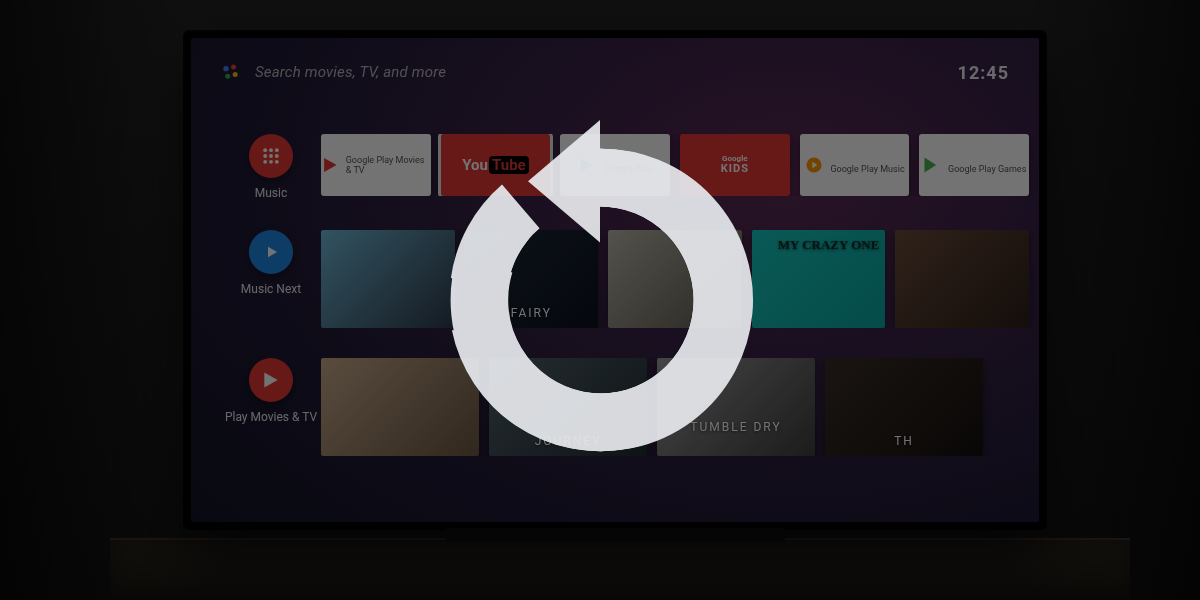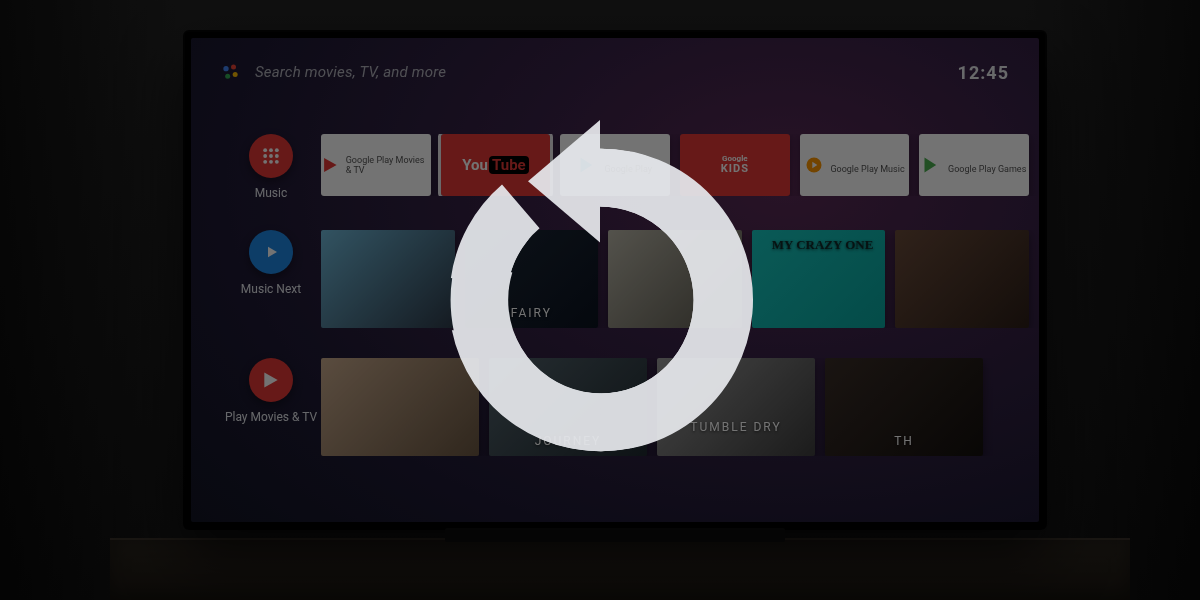--- a/index.html
+++ b/index.html
@@ -142,21 +142,21 @@
             <div class="content-tile" style="background:linear-gradient(135deg,#6fb8d8,#2e3b4a)">
                 <span class="cap"></span>
               </div>
             <div class="content-tile" style="background:linear-gradient(135deg,#1e2a38,#0b1320)">
                 <span class="cap">FAIRY</span>
               </div>
             <div class="content-tile" style="background:linear-gradient(135deg,#b9b6a8,#5a574c)">
                 <span class="cap"></span>
               </div>
             <div class="content-tile" style="background:linear-gradient(135deg,#17c7c0,#0aa7a0)">
-                <span class="cap" style="font-family:Georgia,serif;font-weight:700;position:absolute;left:20px;top:8px;font-size:13px;letter-spacing:0;color:#102a2a">MY CRAZY ONE</span>
+                <span class="cap" style="font-family:Georgia,serif;font-weight:700;position:absolute;left:26px;top:8px;font-size:13px;letter-spacing:0;color:#102a2a">MY CRAZY ONE</span>
               </div>
             <div class="content-tile" style="background:linear-gradient(135deg,#6a4b3a,#2d1f18)">
                 <span class="cap"></span>
               </div>
           </div>
         </div>
 
         <div class="row" style="margin-bottom:0">
           <div class="rowhead">
             <div class="circ" style="background:#e53935">

